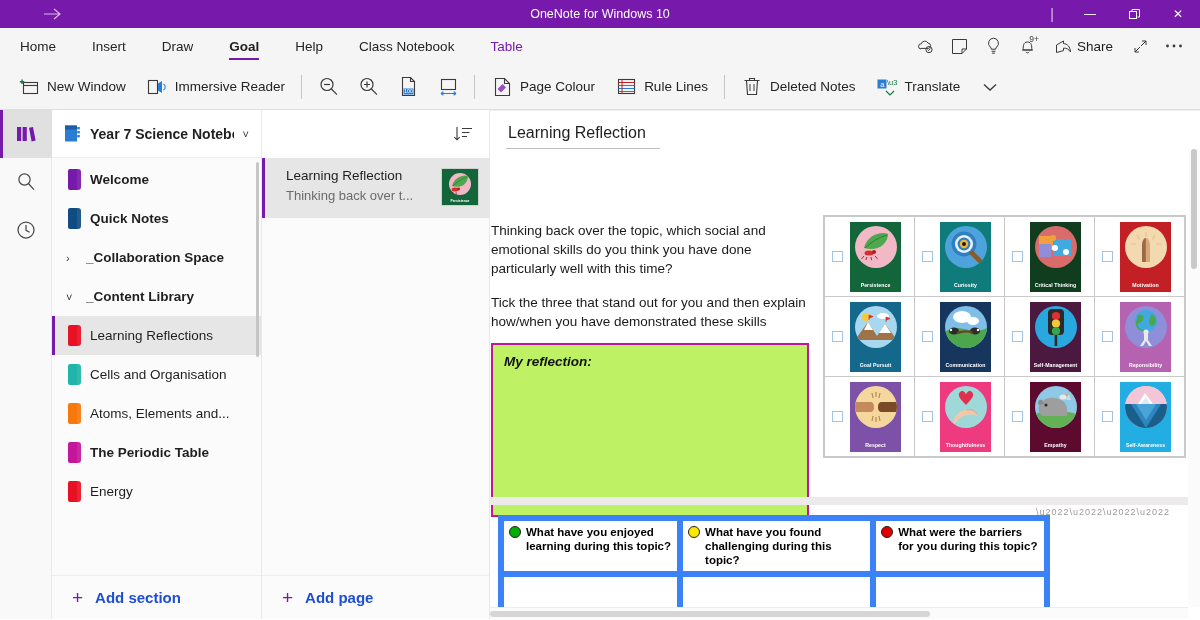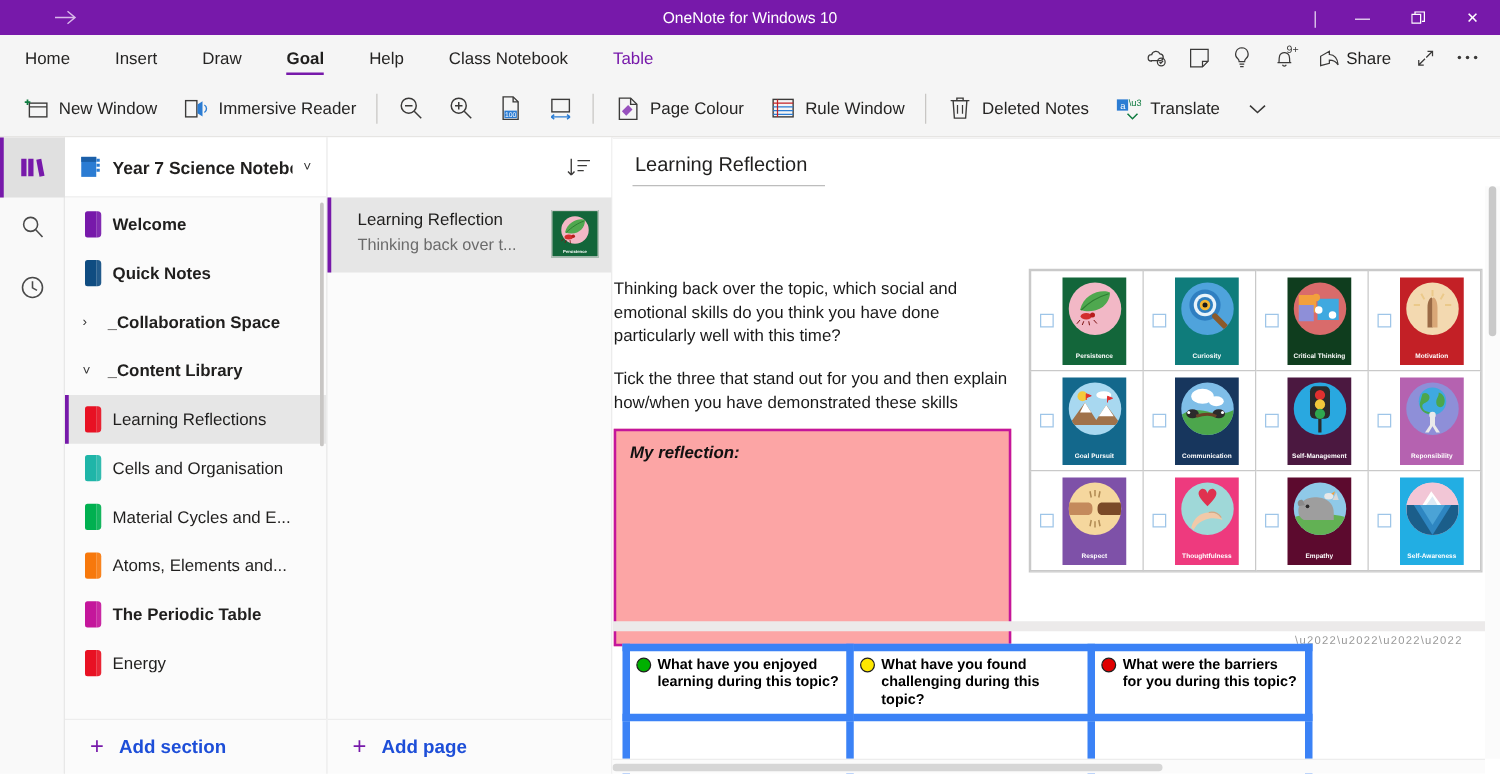--- a/index.html
+++ b/index.html
@@ -161,21 +161,21 @@
   .page-title {
     font-size:16px; color:#201f1e; display:inline-block;
     border-bottom:1px solid #bdbdbd; padding:0 14px 6px 2px;
   }
   .page-content { flex:1; position:relative; }
 
   .reflect-col { position:absolute; left:1px; top:72px; width:318px; }
   .q-text { font-size:13.5px; line-height:19px; color:#1a1a1a; }
   .q-gap { height:15px; }
   .reflect-box {
-    margin-top:12px; height:174px; border:2px solid #C4169B; background:#fca5a5;
+    margin-top:12px; height:174px; border:2px solid #C4169B; background:#bef264;
     padding:9px 11px;
   }
   .reflect-lbl { font-weight:bold; font-style:italic; font-size:13.5px; color:#111; }
 
   
   .skills {
     position:absolute; left:333px; top:66px; width:363px;
     border:1px solid #c9c9c9; border-collapse:collapse; background:#fff;
   }
   .skills table { border-collapse:collapse; width:100%; }
@@ -384,21 +384,21 @@
   </div>
   <div class="cmd">
     <span class="cmd-icon">
       <svg width="21" height="19" viewBox="0 0 21 19">
           <rect x="2.5" y="2.5" width="16" height="14" fill="none" stroke="#3b3a39" stroke-width="1.1"></rect>
           <path d="M2.5 5.5 h16" stroke="#C32026" stroke-width="1"></path>
           <path d="M2.5 8.5 h16 M2.5 11.5 h16 M2.5 14.5 h16" stroke="#2B7CD3" stroke-width="1"></path>
           <path d="M6 2.5 v14" stroke="#C32026" stroke-width="1"></path>
         </svg>
     </span>
-    <span>Rule Window</span>
+    <span>Rule Lines</span>
   </div>
   <div class="cmd-sep"></div>
   <div class="cmd">
     <span class="cmd-icon">
       <svg width="18" height="21" viewBox="0 0 18 21">
           <path d="M3.5 4.5 h11 l-1 14 h-9z" fill="none" stroke="#3b3a39" stroke-width="1.1"></path>
           <path d="M1.5 4.5 h15 M6.5 4.5 V2.5 h5 v2" fill="none" stroke="#3b3a39" stroke-width="1.1"></path>
           <path d="M7 8 v7 M11 8 v7" stroke="#3b3a39" stroke-width="1"></path>
         </svg>
     </span>
@@ -480,24 +480,20 @@
         <span class="grp-chev">˅</span>
         <span class="sec-label bold">_Content Library</span>
       </div>
       <div class="sec-item selected sec-indent">
         <span class="sec-tab" style="background:#E81123"></span>
         <span class="sec-label">Learning Reflections</span>
       </div>
       <div class="sec-item sec-indent">
         <span class="sec-tab" style="background:#1FB5A8"></span>
         <span class="sec-label">Cells and Organisation</span>
-      </div>
-      <div class="sec-item sec-indent">
-        <span class="sec-tab" style="background:#00B050"></span>
-        <span class="sec-label">Material Cycles and E...</span>
       </div>
       <div class="sec-item sec-indent">
         <span class="sec-tab" style="background:#F7780B"></span>
         <span class="sec-label">Atoms, Elements and...</span>
       </div>
       <div class="sec-item sec-indent">
         <span class="sec-tab" style="background:#C4169B"></span>
         <span class="sec-label bold">The Periodic Table</span>
       </div>
       <div class="sec-item sec-indent">

